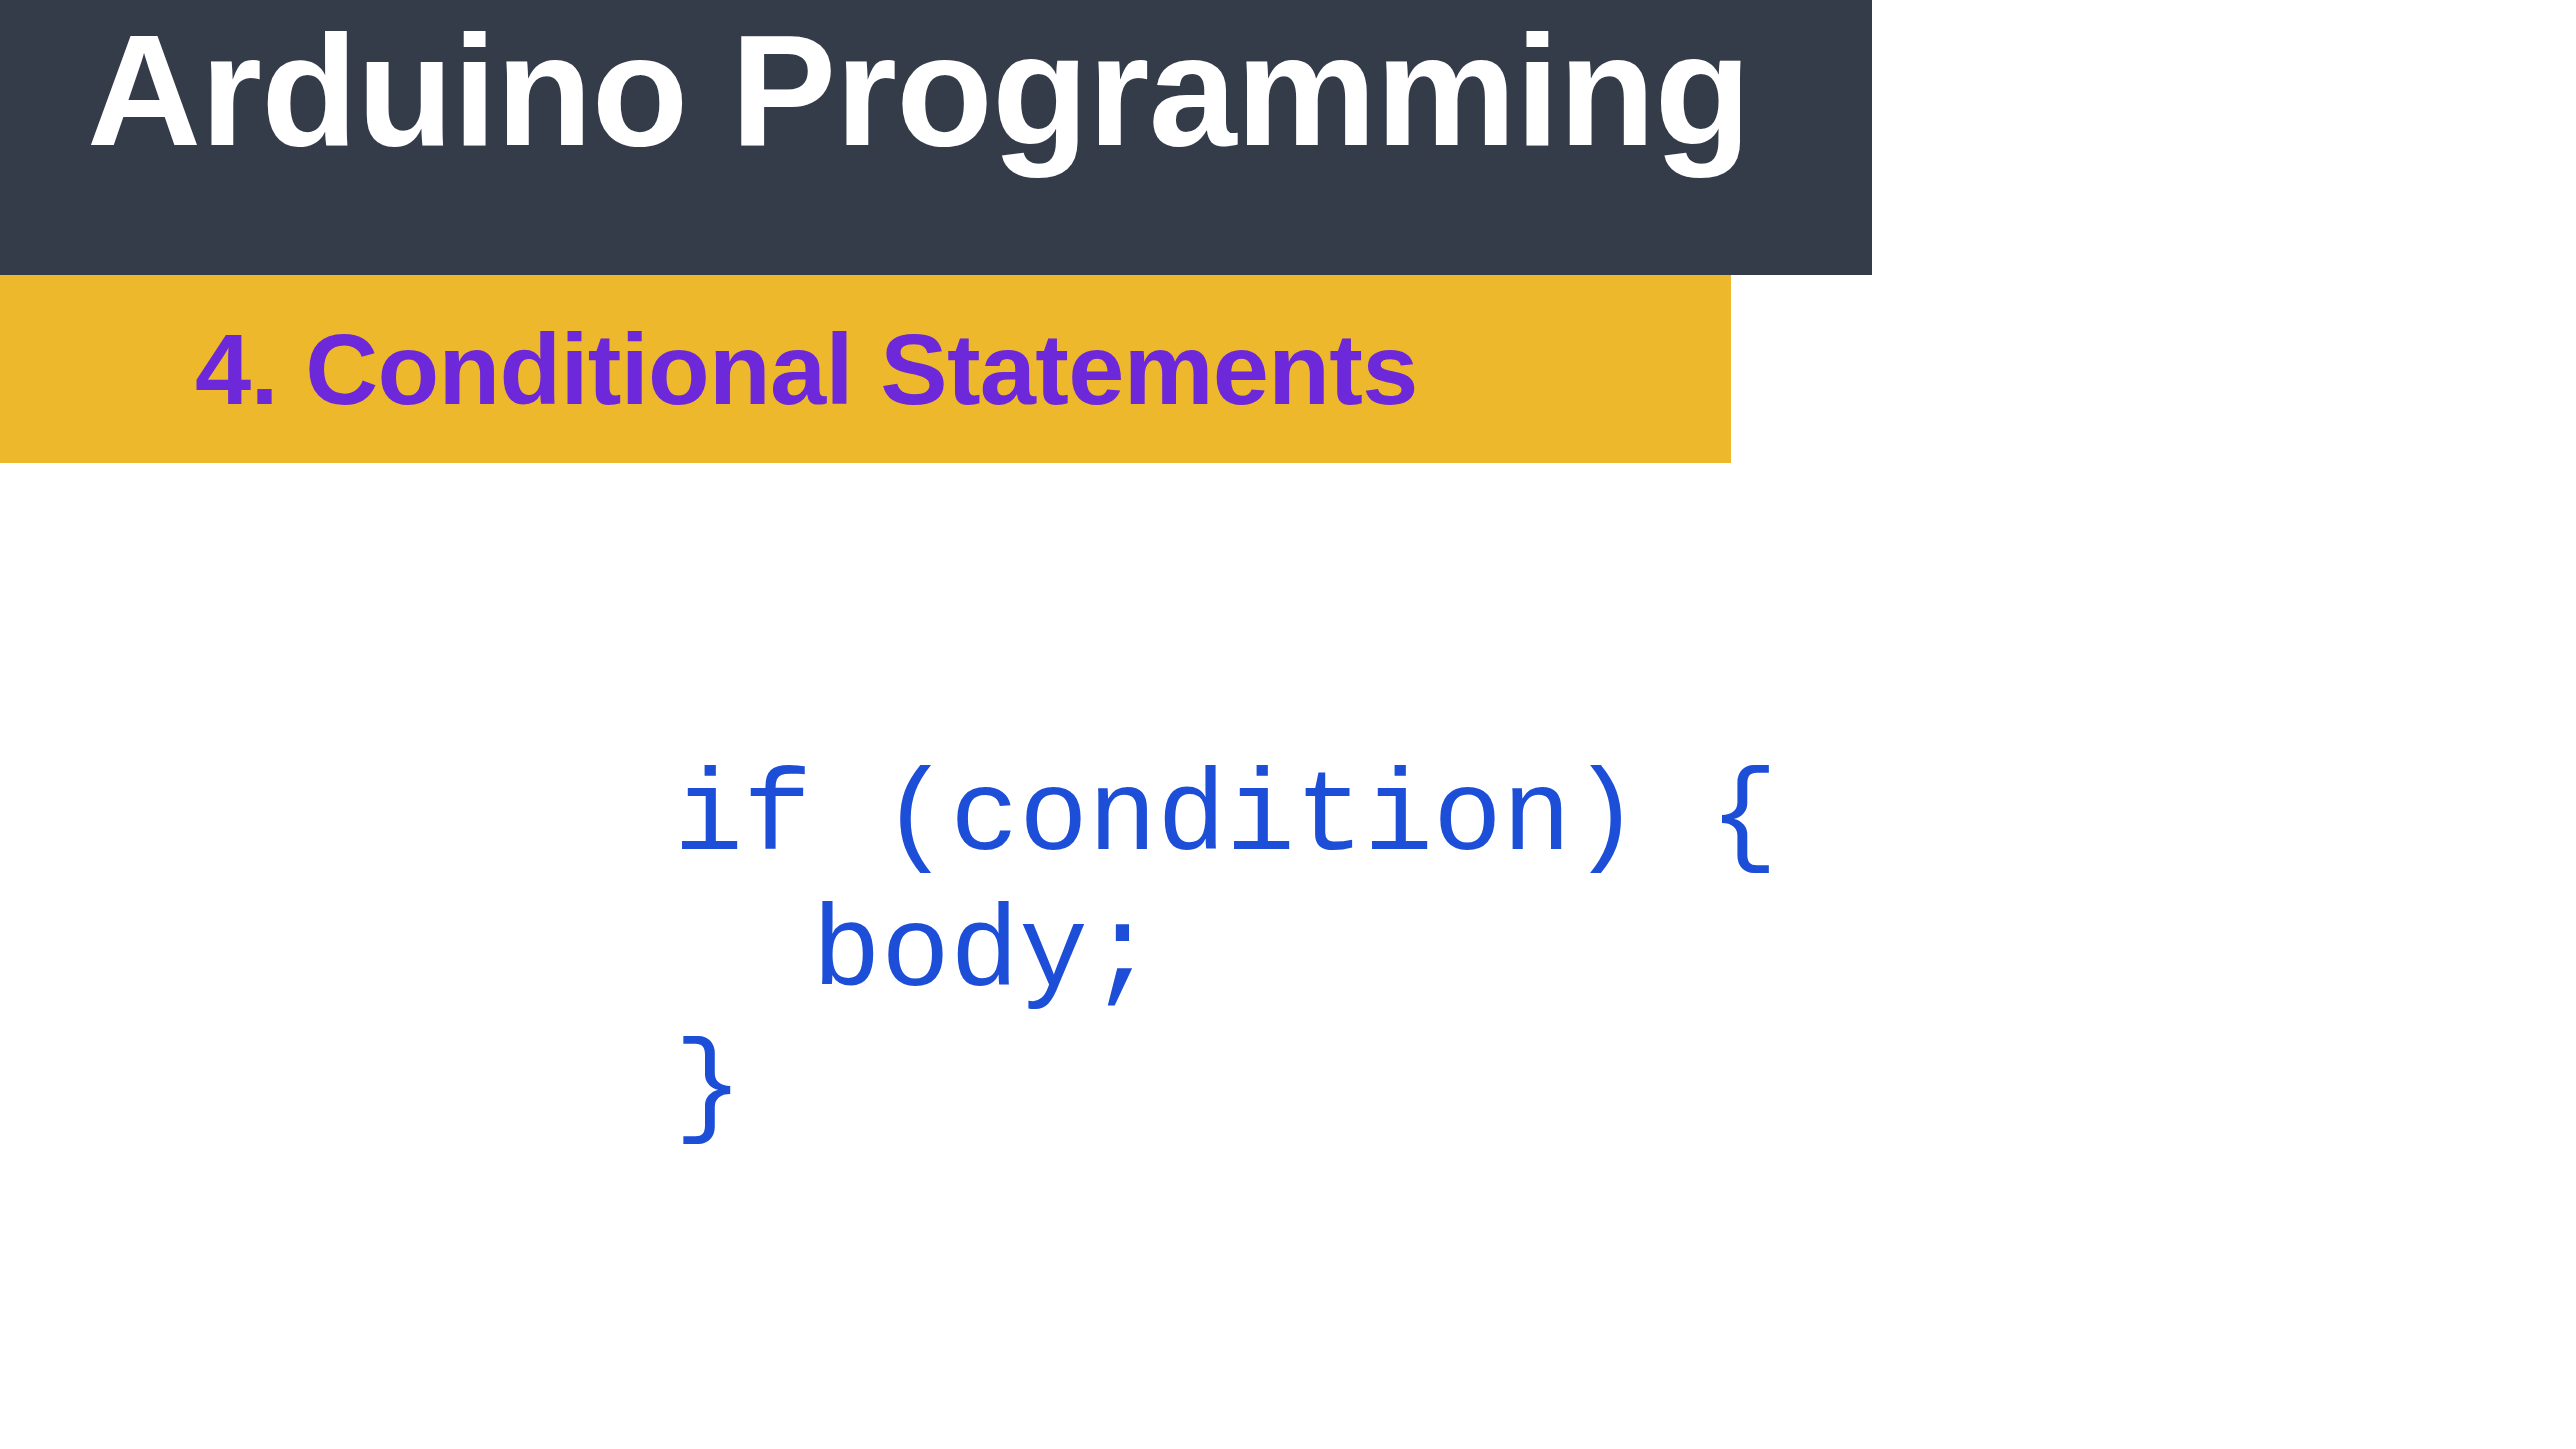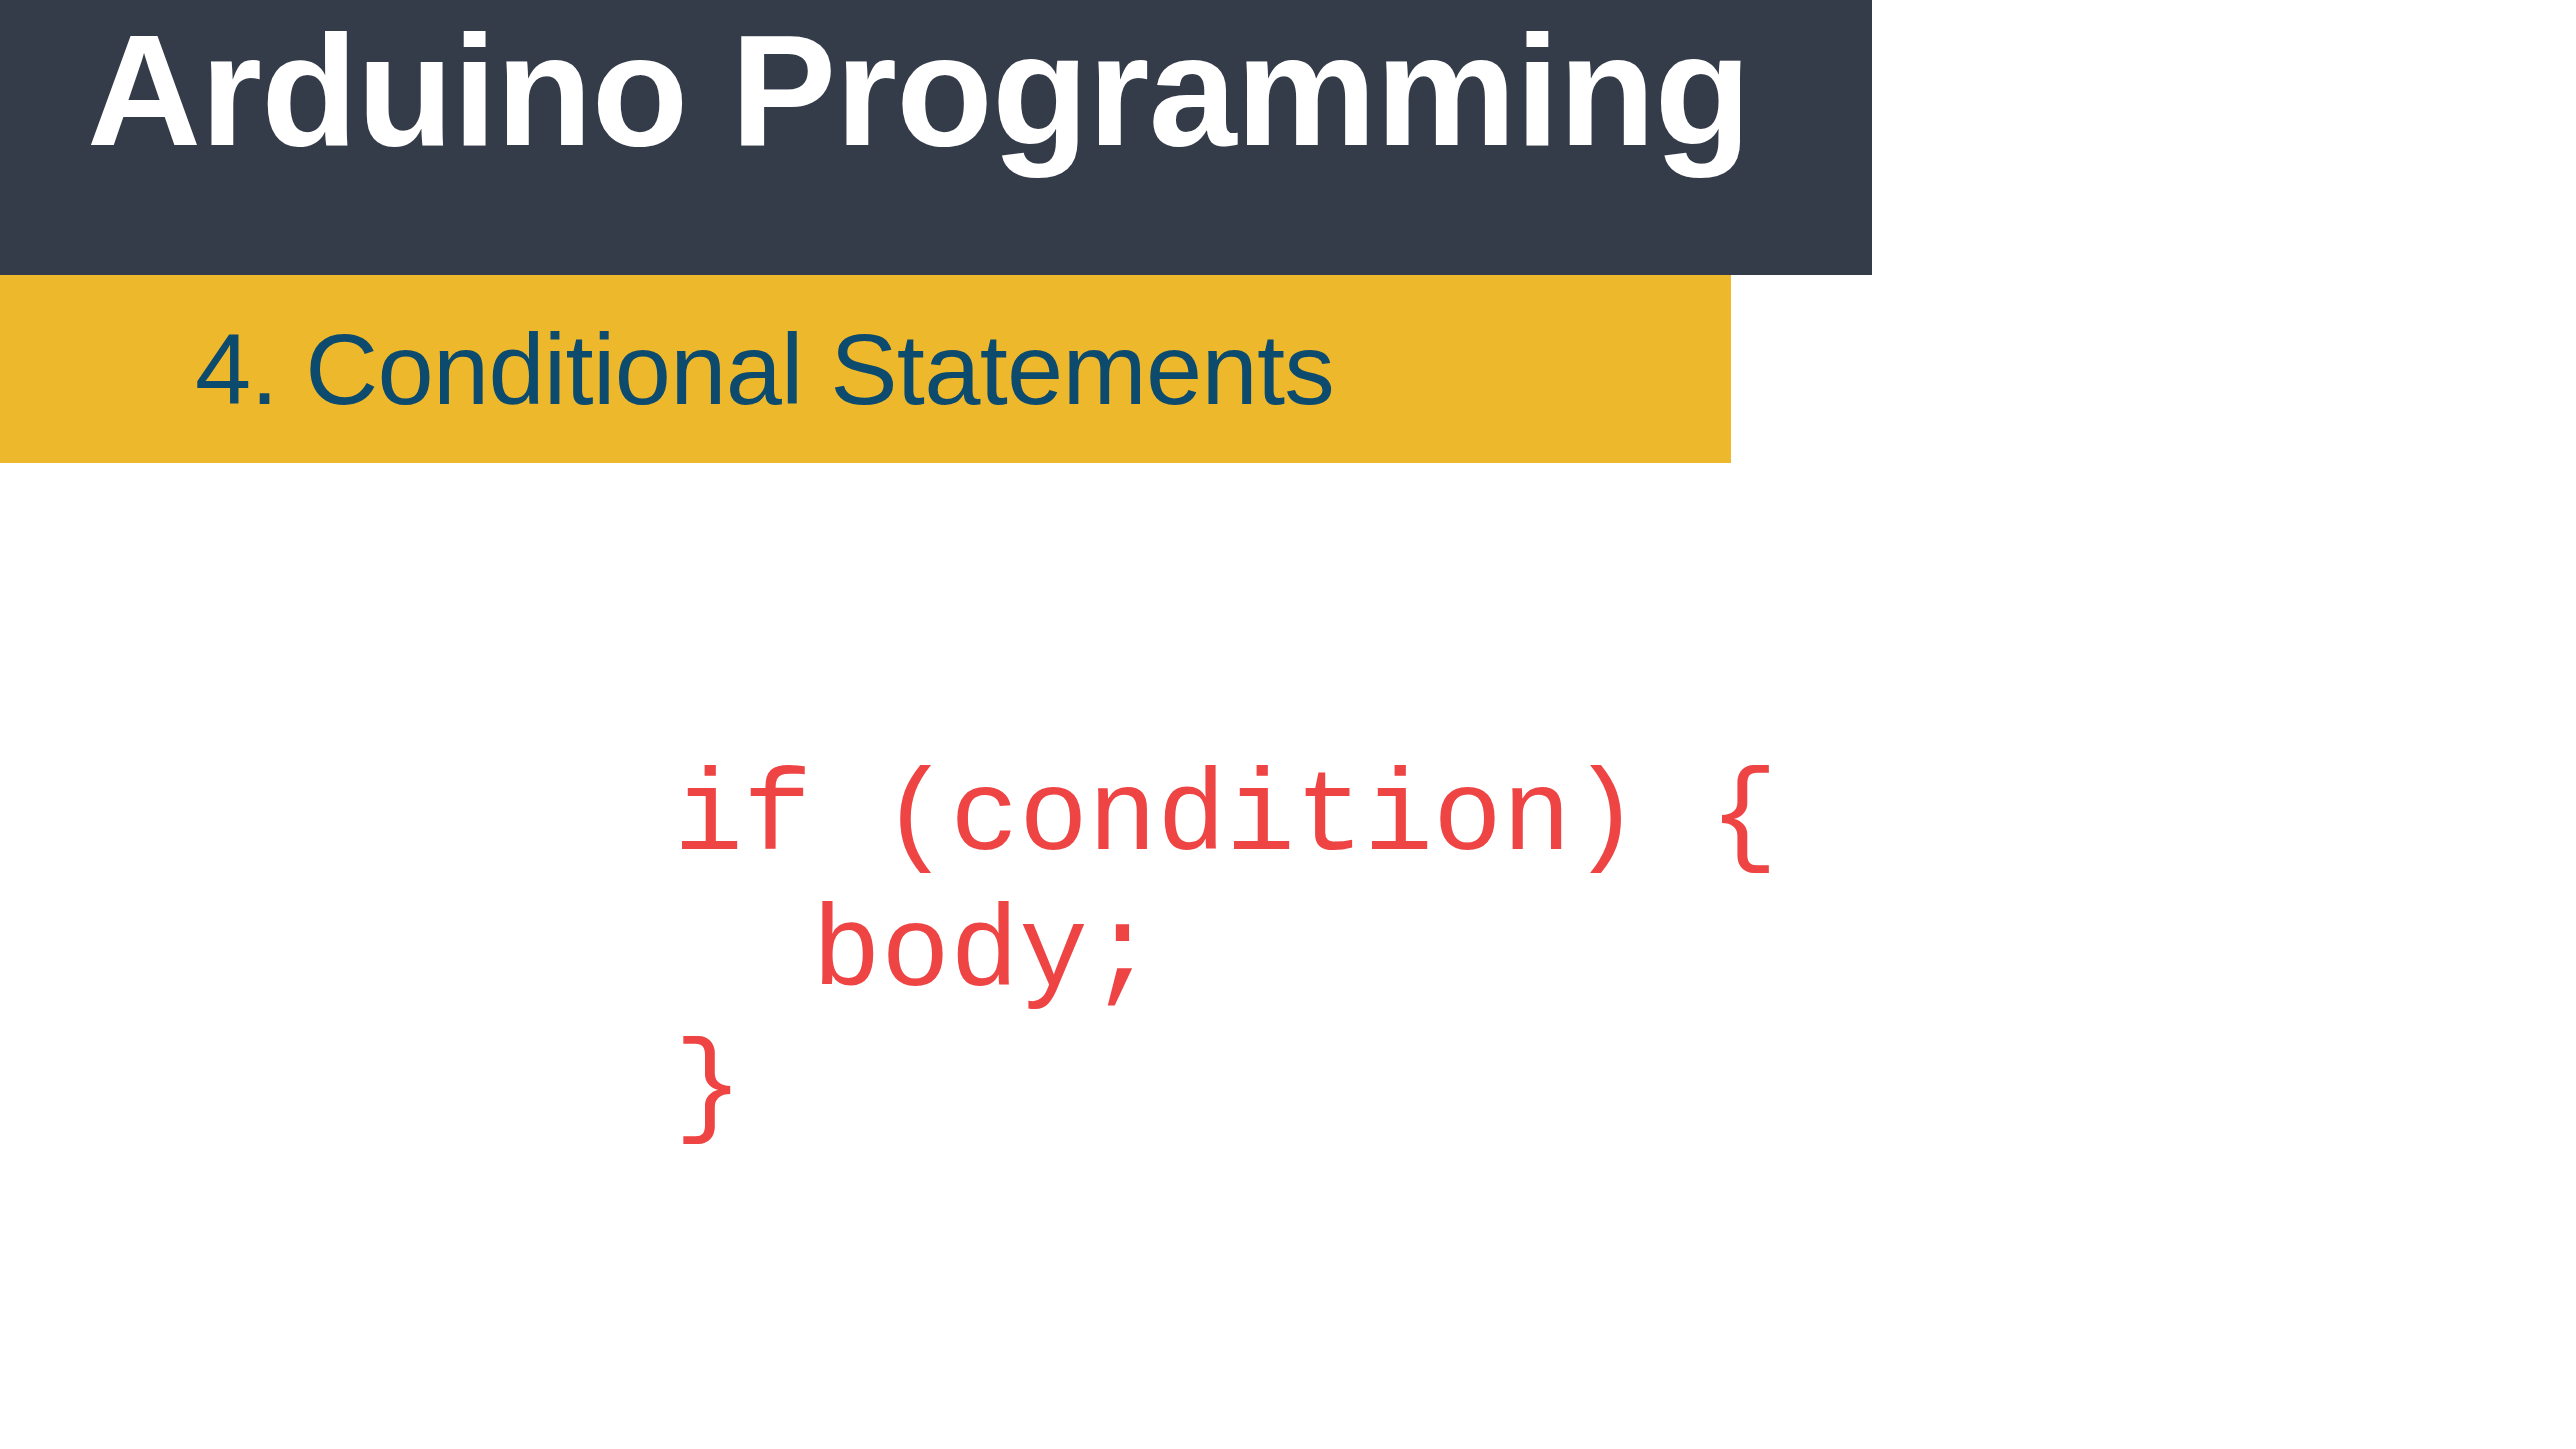--- a/index.html
+++ b/index.html
@@ -37,33 +37,33 @@
       top: 275px;
       left: 0;
       width: 1731px;
       height: 188px;
       background: #eeb82d;
       display: flex;
       align-items: center;
       padding-left: 195px;
     }
     .subtitle-text {
-      color: #0c4a6e;
+      color: #6d28d9;
       font-size: 101px;
-      font-weight: 400;
+      font-weight: 700;
       letter-spacing: -0.7px;
     }
     .code-block {
       position: absolute;
       top: 751px;
       left: 674px;
       font-family: 'Courier New', Courier, monospace;
       font-size: 115px;
       line-height: 1.18;
-      color: #ef4444;
+      color: #1d4ed8;
       white-space: pre;
     }
   </style>
 </head>
 <body>
 
 <div class="title-bar">
   <span class="title-text">Arduino Programming</span>
 </div>
 

